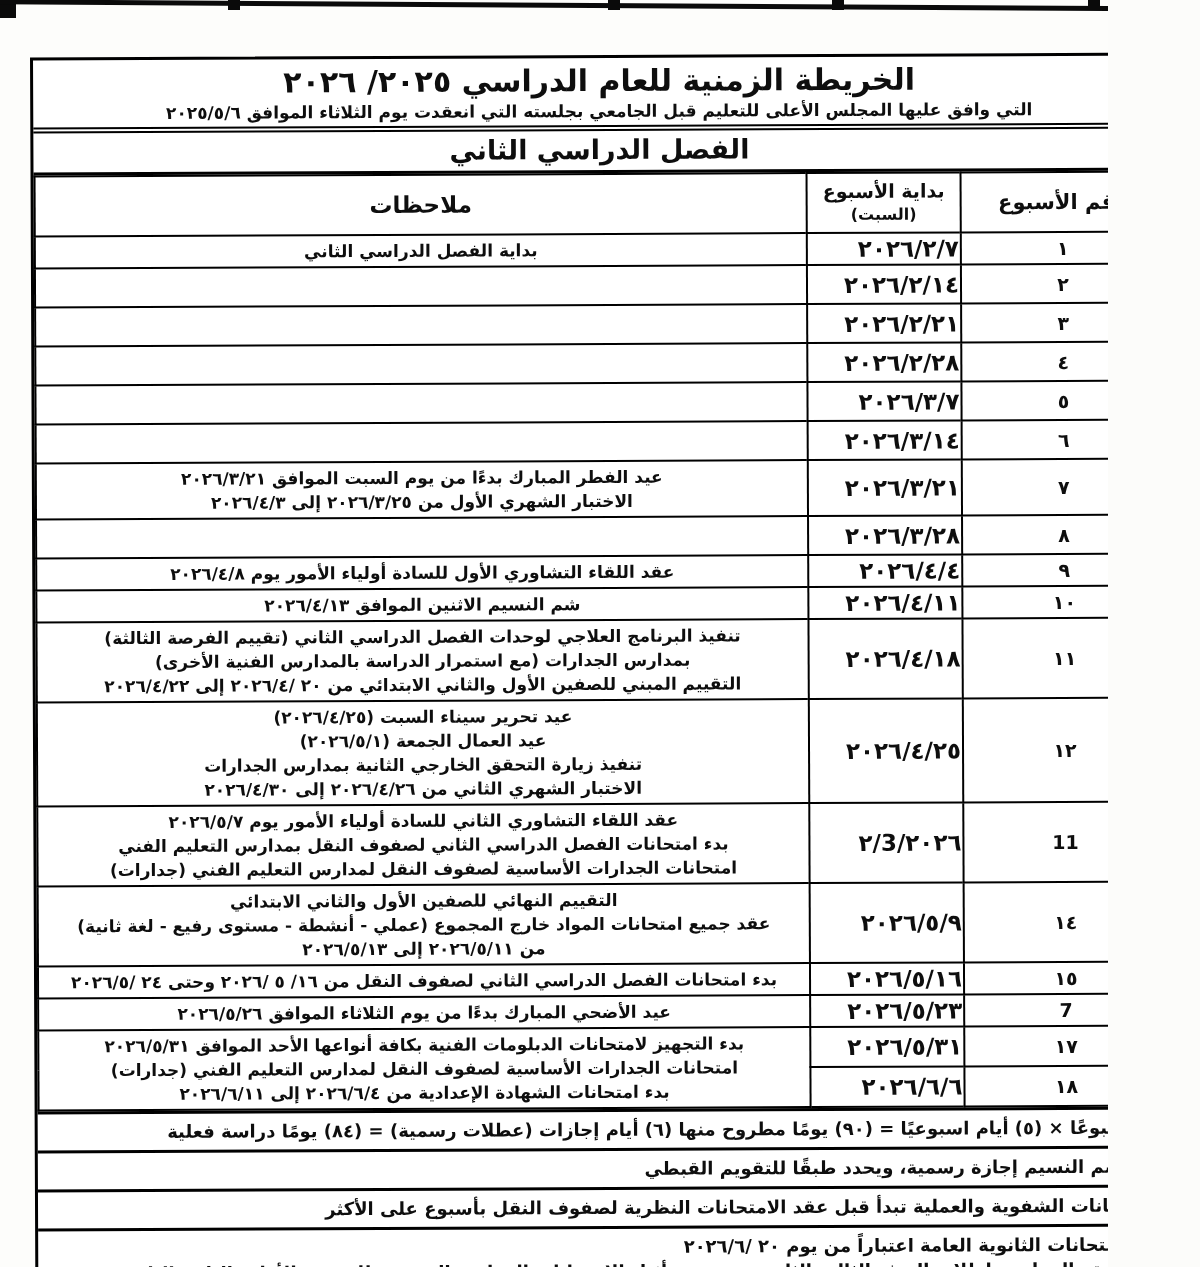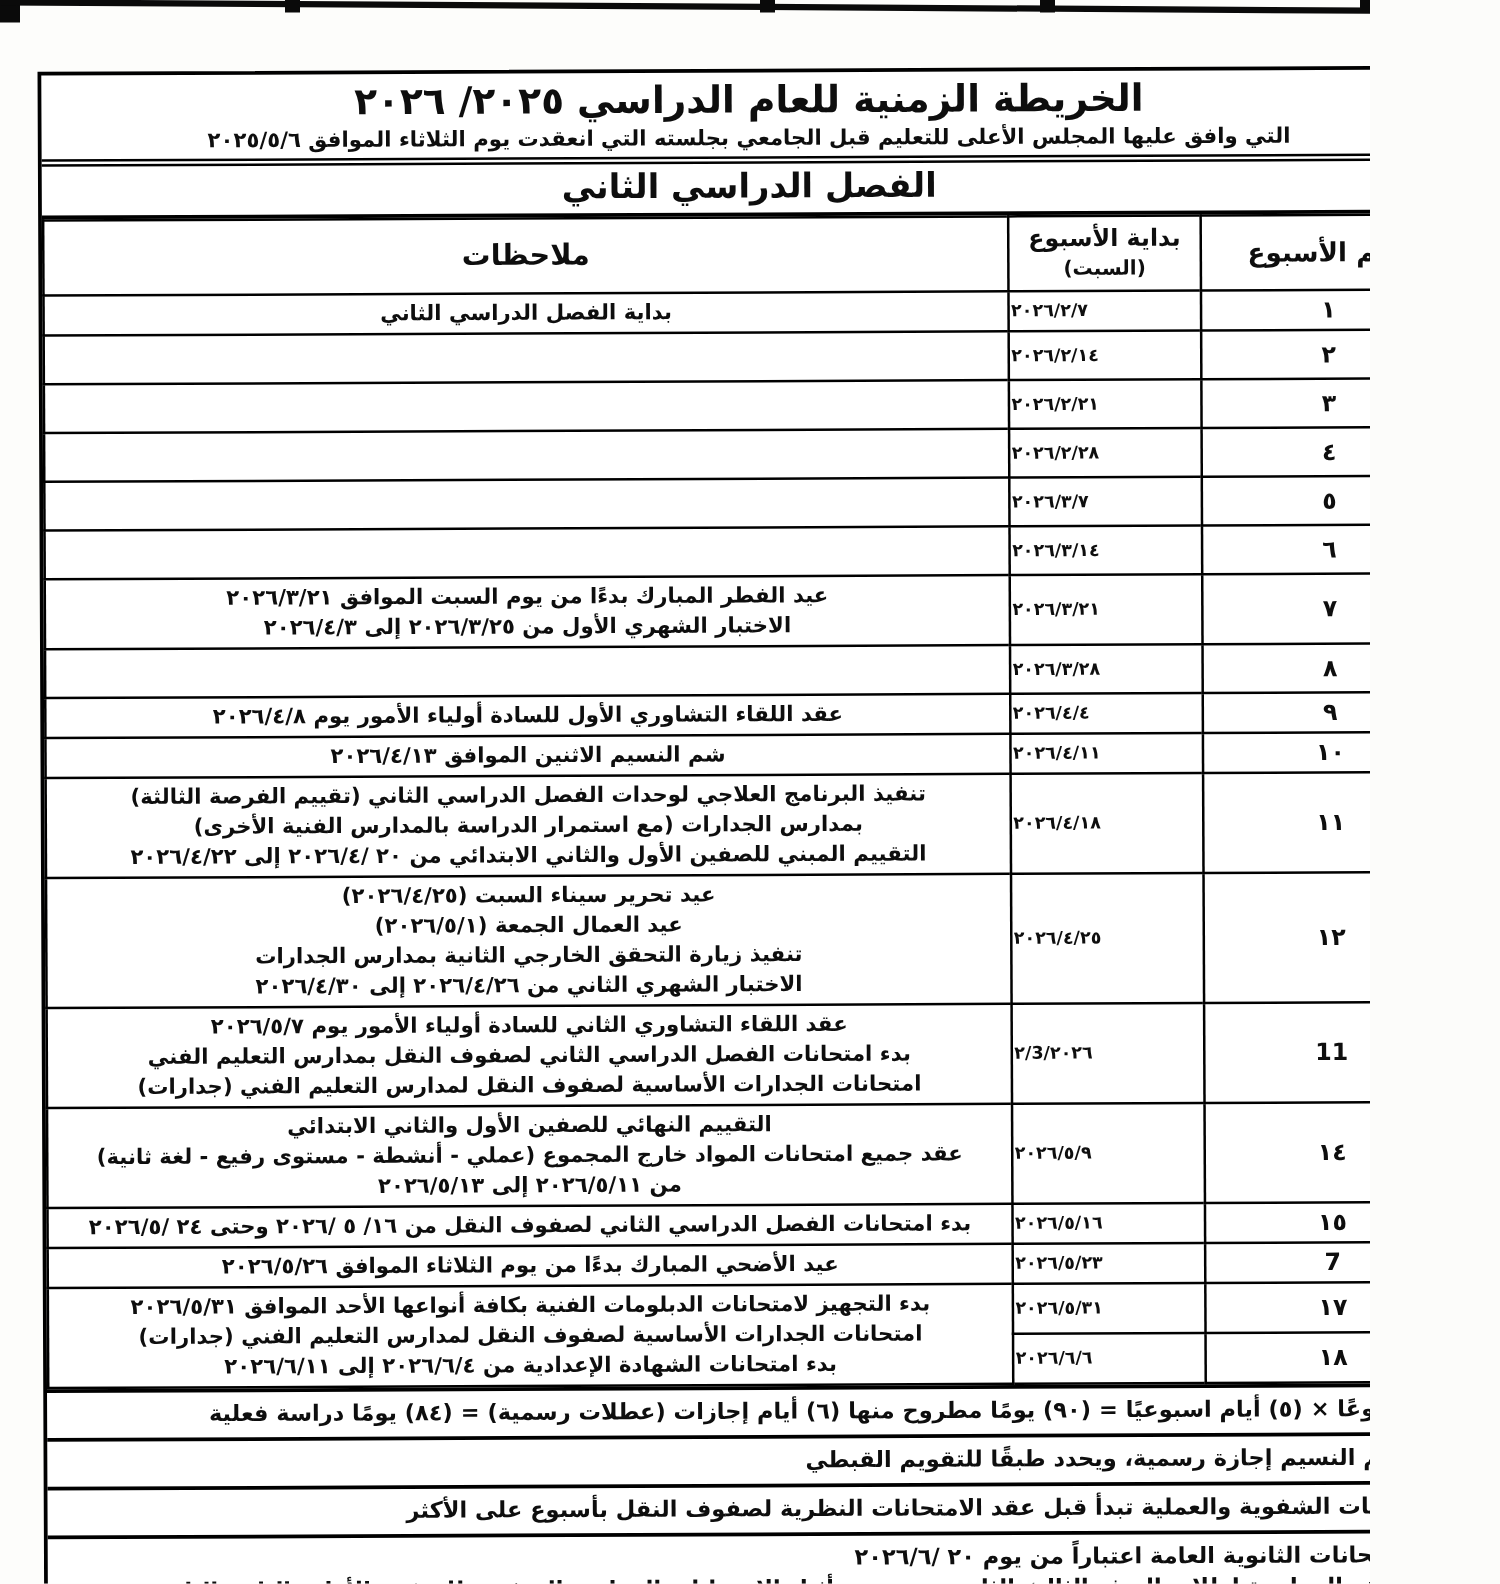--- a/index.html
+++ b/index.html
@@ -11,20 +11,21 @@
     background: #fcfcfa;
     font-family: "DejaVu Sans", sans-serif;
     color: #0e0e0e;
   }
   .scan {
     position: relative;
     width: 1096px;
     height: 1267px;
     background: #fdfdfb;
     overflow: hidden;
+    padding-left: 12px;
   }
   
   .top-line {
     position: absolute;
     top: 3px; left: -8px;
     width: 1216px; height: 5px;
     background: #0a0a0a;
     transform: rotate(0.35deg);
   }
   .tick {
@@ -81,21 +82,21 @@
     vertical-align: middle;
   }
   col.c-week  { width: 204px; }
   col.c-date  { width: 154px; }
   thead th { padding: 5px 4px; }
   th.h-week  { font-size: 21px; margin-left: 16px; }
   th.h-date  { font-size: 19px; line-height: 24px; text-align: center; }
   th.h-date .sub { font-size: 16px; }
   th.h-notes { font-size: 23px; }
   td.week  { text-align: center; font-size: 19px; }
-  td.date  { text-align: left; font-size: 14px; white-space: nowrap; }
+  td.date  { text-align: right; font-size: 23px; white-space: nowrap; }
   td.notes { text-align: center; font-size: 17px; line-height: 24px; padding: 3px 8px; }
   tr.empty td { height: 31px; }
   .footer-row {
     border-top: 3px solid #000;
     font-weight: bold;
     font-size: 18px;
     line-height: 25px;
     padding: 5px 10px 6px;
     text-align: right;
   }

